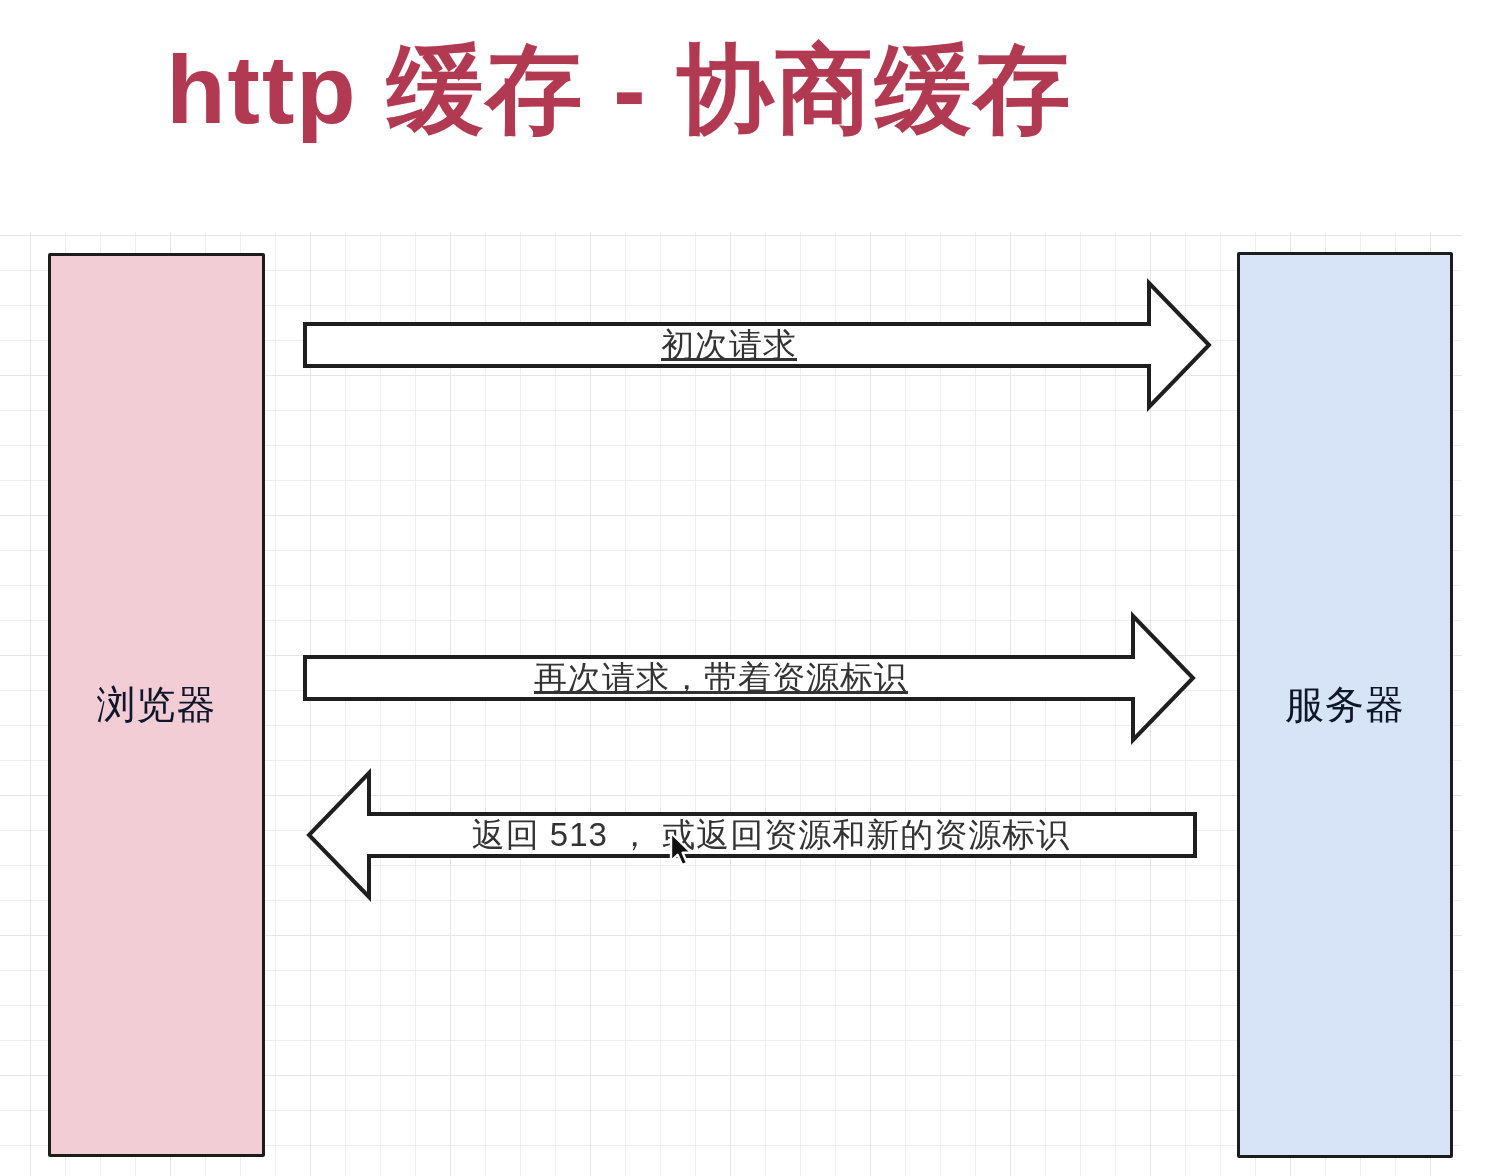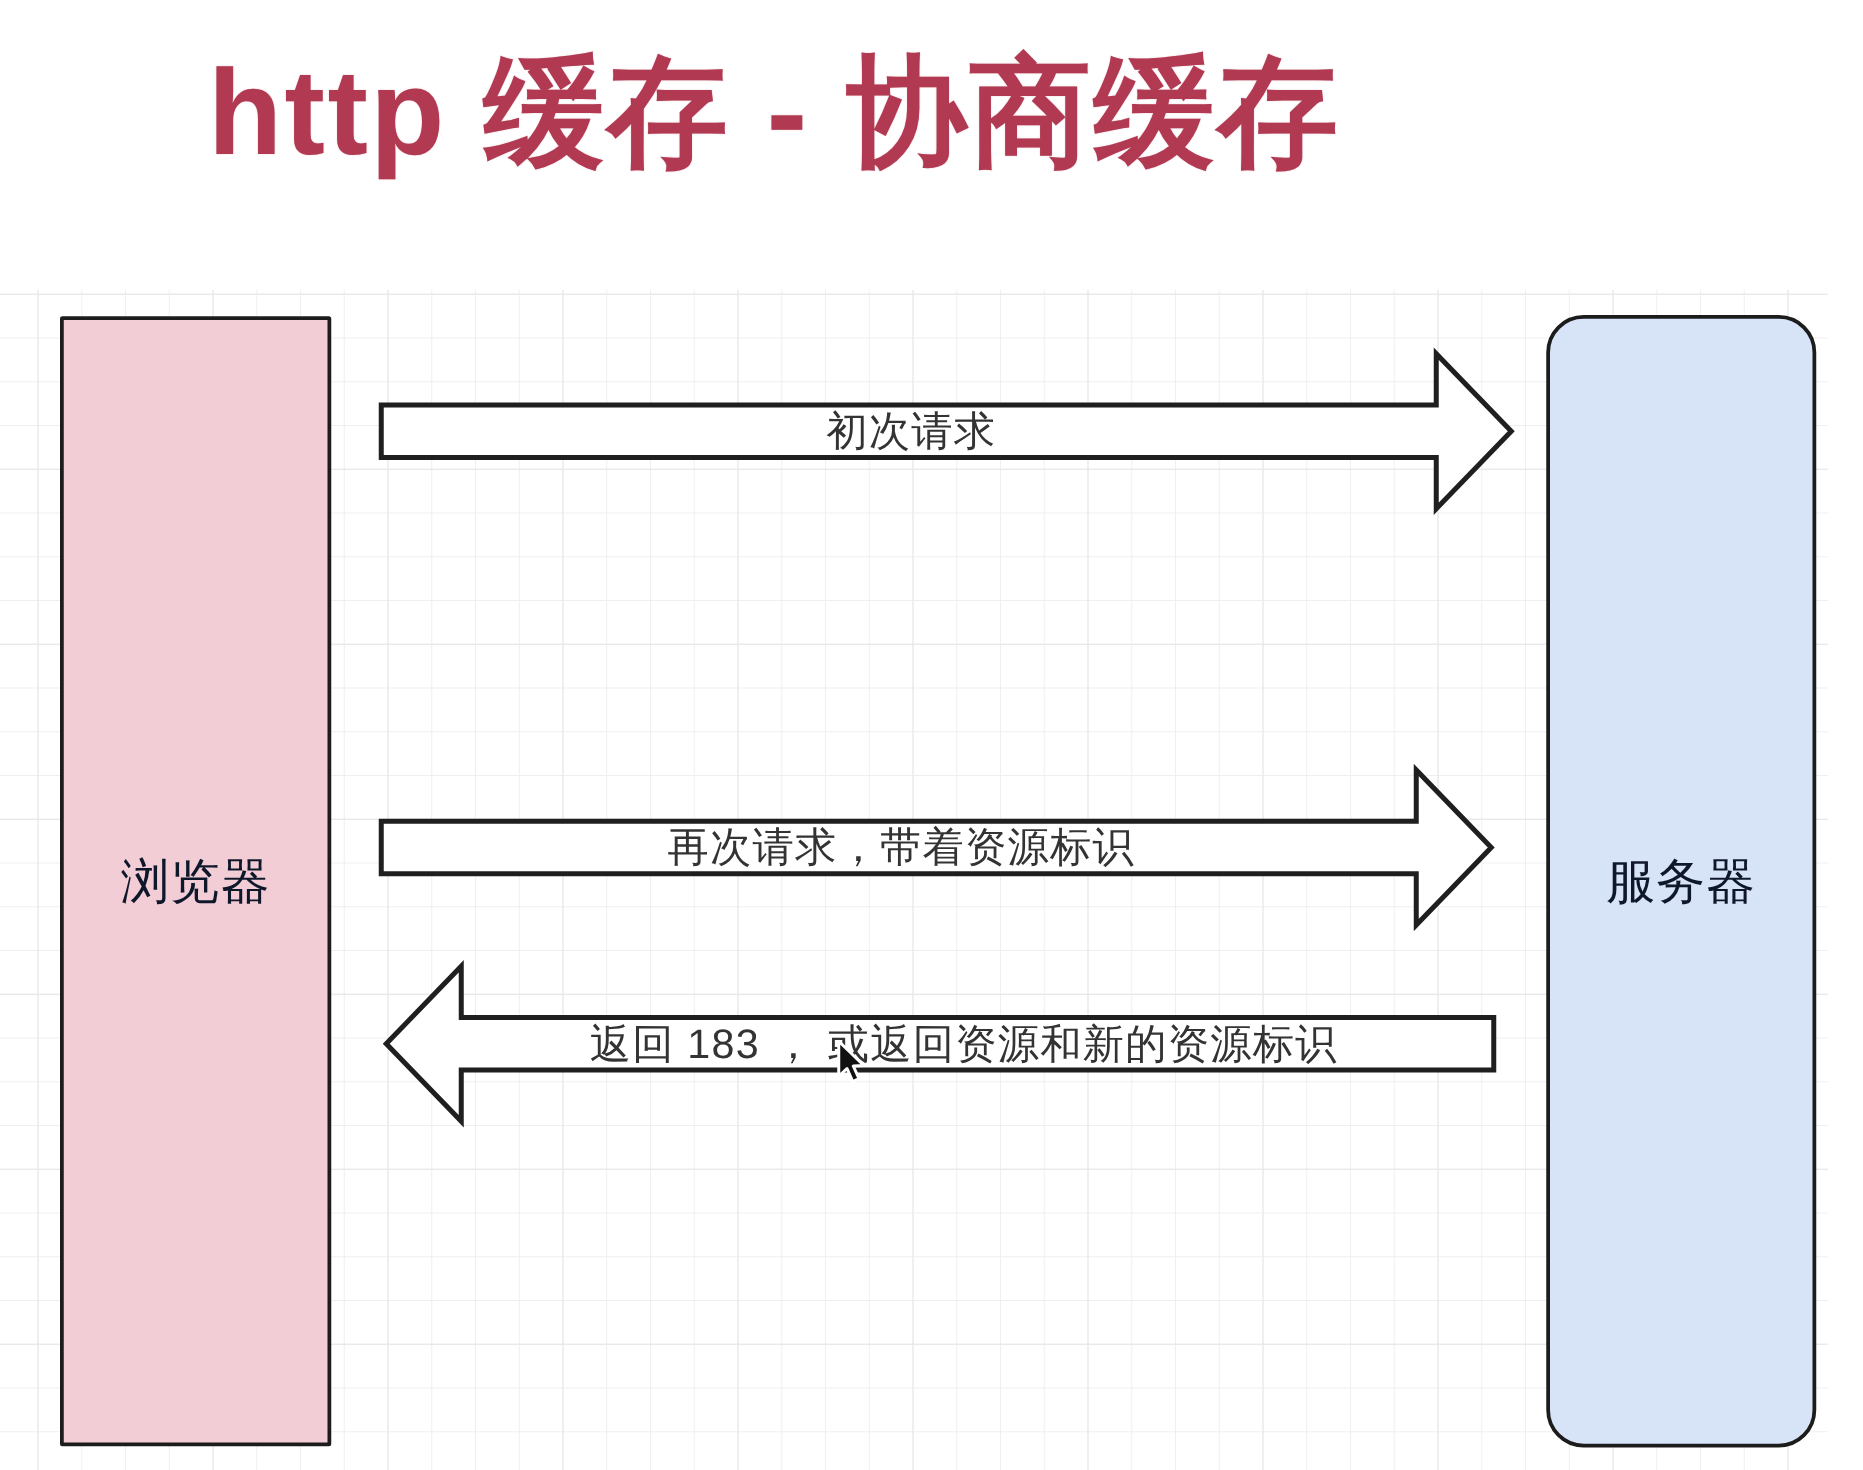--- a/index.html
+++ b/index.html
@@ -34,39 +34,39 @@
 
   
   .actor {
     position: absolute;
     border: 3px solid #1c1c1c; border-radius: 2px;
     display: flex; align-items: center; justify-content: center;
     font-size: 39px; color: #0f172a; letter-spacing: 1px;
     z-index: 2;
   }
   .actor.browser { left: 48px; top: 253px; width: 217px; height: 904px; background: #f2cdd6; }
-  .actor.server  { left: 1237px; top: 252px; width: 216px; height: 906px; background: #d7e4f7; border-radius: 30px; }
+  .actor.server  { left: 1237px; top: 252px; width: 216px; height: 906px; background: #d7e4f7; }
 
   
   .arrow { position: absolute; z-index: 3; }
   .arrow svg { position: absolute; left: 0; top: 0; width: 100%; height: 100%; overflow: visible; }
   .arrow .shape { fill: #ffffff; stroke: #1f1f1f; stroke-width: 4; stroke-linejoin: miter; }
   .arrow-label {
     position: absolute; left: 0; top: 0; width: 100%; height: 100%;
     display: flex; align-items: center; justify-content: center;
     font-size: 33px; color: #333333; letter-spacing: 1px;
     white-space: nowrap;
   }
   .arrow1 { left: 303px; top: 280px; width: 910px; height: 130px; }
   .arrow2 { left: 305px; top: 407px; width: 892px; height: 130px; }
   .arrow3 { left: 303px; top: 613px; width: 894px; height: 130px; }
   .arrow4 { left: 305px; top: 770px; width: 892px; height: 130px; }
   .arrow2 .arrow-label { padding-left: 46px; }
   .arrow4 .arrow-label { padding-left: 40px; }
-  .arrow1 .arrow-label, .arrow3 .arrow-label { padding-right: 58px; }
+  .arrow1 .arrow-label, .arrow3 .arrow-label { padding-right: 58px; text-decoration: underline; }
 
   
   .cursor { position: absolute; left: 668px; top: 831px; width: 26px; height: 38px; z-index: 5; }
 </style>
 </head>
 <body>
 
 <div class="stage">
 
   <div class="grid"></div>
@@ -93,20 +93,20 @@
     <svg viewBox="0 0 894 130" preserveAspectRatio="none">
       <polygon class="shape" points="2,44 830,44 830,3 890,65 830,127 830,86 2,86"></polygon>
     </svg>
     <div class="arrow-label">再次请求，带着资源标识</div>
   </div>
 
   <div class="arrow arrow4">
     <svg viewBox="0 0 892 130" preserveAspectRatio="none">
       <polygon class="shape" points="890,44 64,44 64,3 4,65 64,127 64,86 890,86"></polygon>
     </svg>
-    <div class="arrow-label">返回 183 ， 或返回资源和新的资源标识</div>
+    <div class="arrow-label">返回 513 ， 或返回资源和新的资源标识</div>
   </div>
 
   <svg class="cursor" viewBox="0 0 26 38">
     <polygon points="3,2 3,30 9.6,23.8 14.2,34.2 19.2,31.9 14.6,21.8 23,21.4" fill="#111111" stroke="#ffffff" stroke-width="2.4" stroke-linejoin="round"></polygon>
   </svg>
 
 </div>
 
 </body></html>

